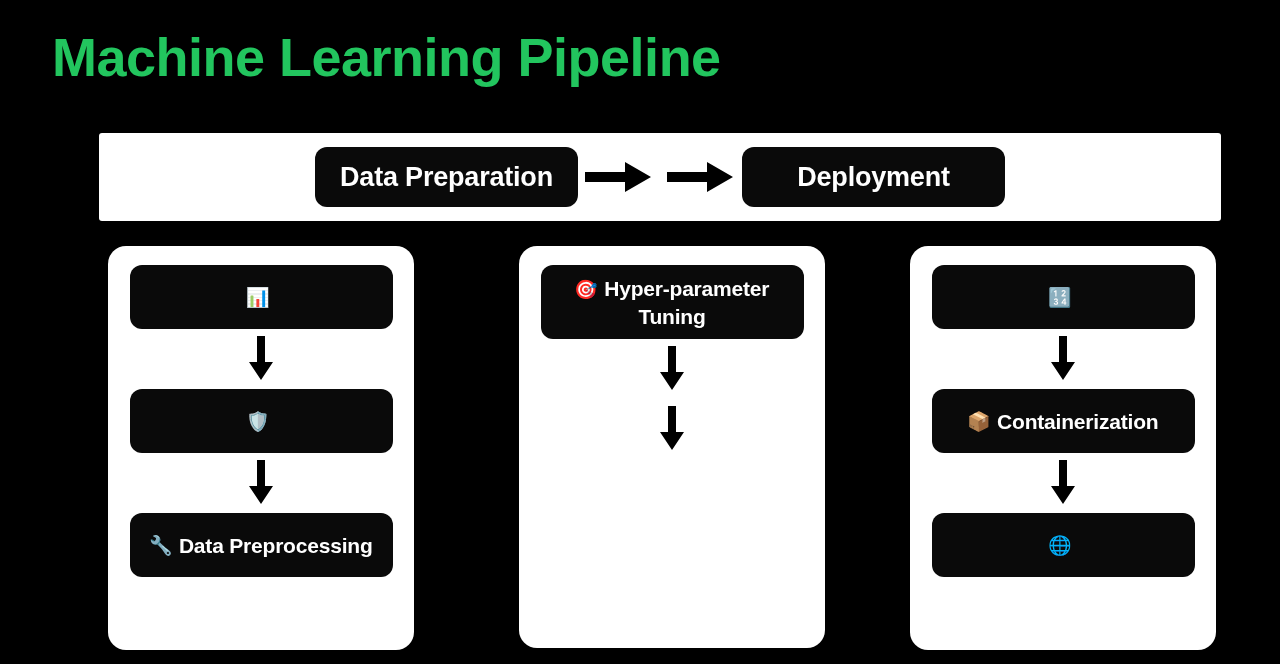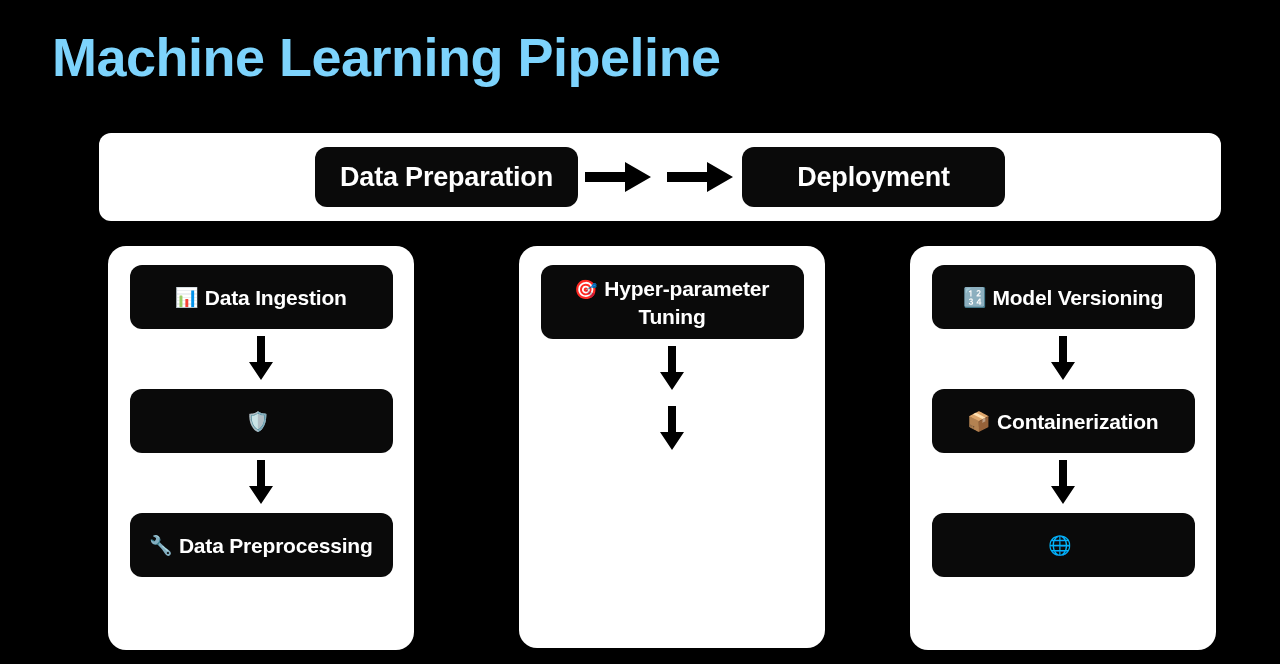--- a/index.html
+++ b/index.html
@@ -24,33 +24,33 @@
 
   
   .page-title {
     position: absolute;
     left: 52px;
     top: 24px;
     font-size: 54px;
     line-height: 66px;
     font-weight: 700;
     letter-spacing: -0.5px;
-    color: #7dd3fc;
+    color: #22c55e;
     white-space: nowrap;
   }
 
   
   .flow-bar {
     position: absolute;
     left: 99px;
     top: 133px;
     width: 1122px;
     height: 88px;
     background: #ffffff;
-    border-radius: 12px;
+    border-radius: 3px;
     display: flex;
     align-items: center;
     justify-content: center;
     box-sizing: border-box;
   }
   .stage-pill {
     background: #0a0a0a;
     color: #ffffff;
     border-radius: 12px;
     height: 60px;
@@ -164,21 +164,20 @@
     </div>
 
   </div>
 
   <div class="columns">
 
     <div class="column c0">
 
       <div class="step">
         <span class="emoji">📊</span>
-        <span>Data Ingestion</span>
       </div>
 
       <div class="down-arrow">
         <svg width="26" height="46" viewBox="0 0 26 46" aria-hidden="true">
           <path d="M9 0 H17 V26 H25 L13 44 L1 26 H9 Z" fill="#000000"></path>
         </svg>
       </div>
 
       <div class="step">
         <span class="emoji">🛡️</span>
@@ -216,21 +215,20 @@
         </svg>
       </div>
 
 
     </div>
 
     <div class="column c2">
 
       <div class="step">
         <span class="emoji">🔢</span>
-        <span>Model Versioning</span>
       </div>
 
       <div class="down-arrow">
         <svg width="26" height="46" viewBox="0 0 26 46" aria-hidden="true">
           <path d="M9 0 H17 V26 H25 L13 44 L1 26 H9 Z" fill="#000000"></path>
         </svg>
       </div>
 
       <div class="step">
         <span class="emoji">📦</span>

